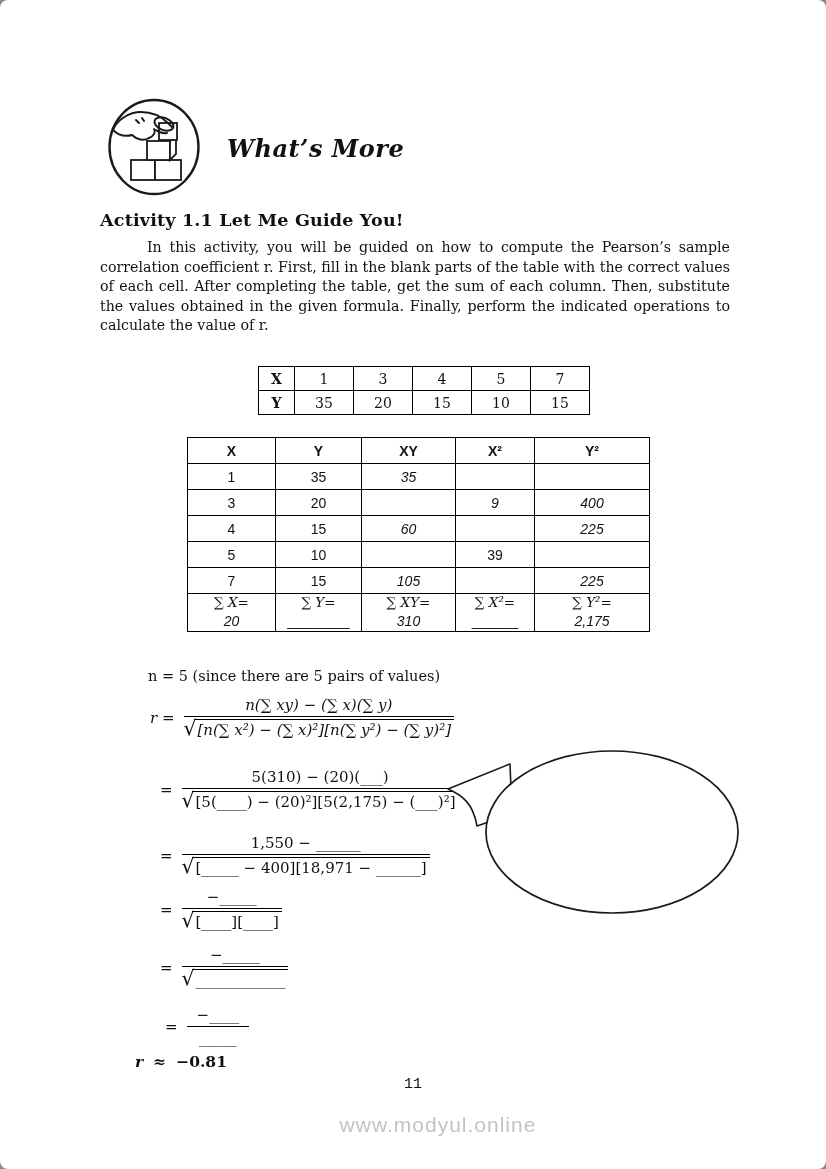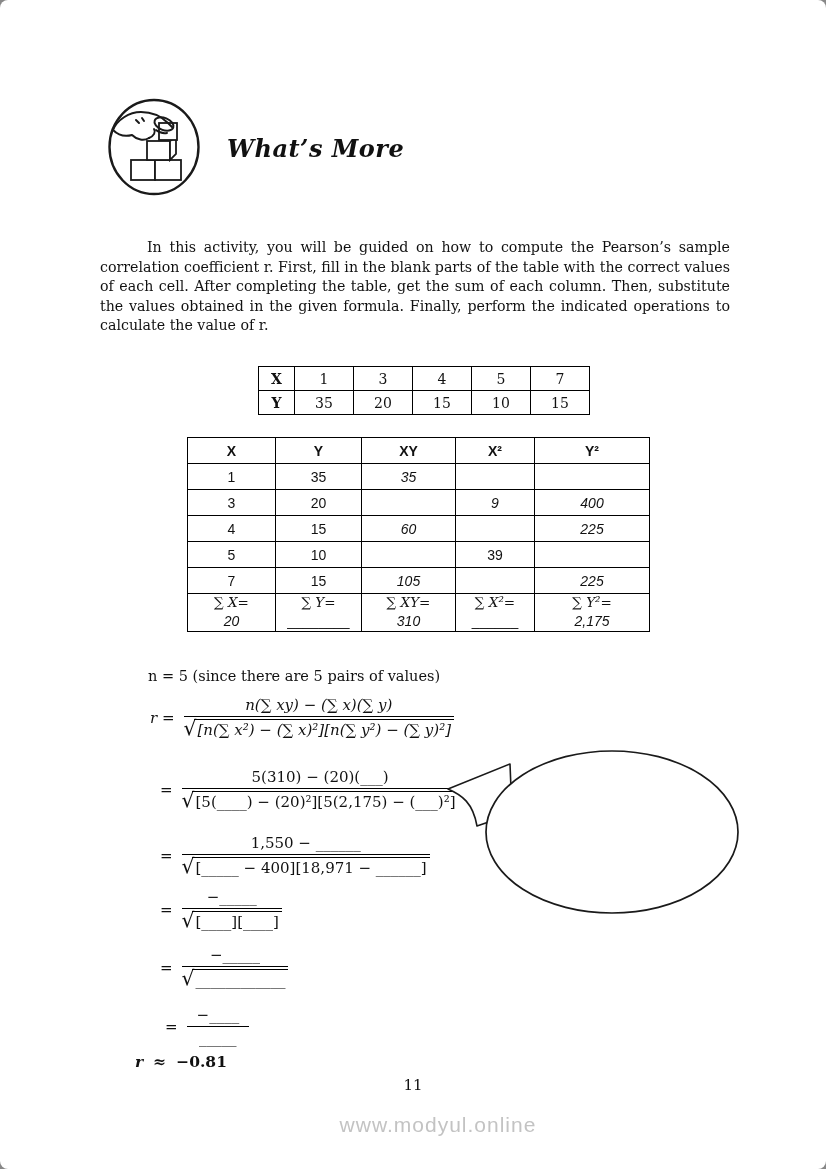--- a/index.html
+++ b/index.html
@@ -45,21 +45,21 @@
   .result{position:absolute;left:2px;top:386px;font-size:15.5px;font-weight:bold;white-space:nowrap;}
   .result .r-var{font-style:italic;margin-right:10px;}
   .result .approx{margin-right:10px;}
   
   .bubble{position:absolute;left:440px;top:742px;width:310px;height:180px;}
   .bubble svg{position:absolute;left:0;top:0;}
   .bubble-text{position:absolute;left:73px;top:30px;width:196px;text-align:center;
     font-size:14.3px;line-height:21.5px;}
   .bubble-text span{display:block;}
   
-  .page-number{position:absolute;left:0;top:1076px;width:100%;text-align:center;font-size:15px;}
+  .page-number{position:absolute;left:0;top:1076px;width:100%;text-align:center;font-size:15px;font-family:Liberation Mono, monospace;}
   .watermark{position:absolute;left:0;top:1113px;width:100%;text-align:center;
     font-family:"Liberation Sans",sans-serif;font-size:21px;color:#c3c3c3;letter-spacing:1px;transform:translateX(25px);}
   svg .ln{fill:none;stroke:#1a1a1a;stroke-width:2;stroke-linecap:round;stroke-linejoin:round;}
   svg .bx{fill:#fff;stroke:#1a1a1a;stroke-width:1.8;}
 </style>
 </head>
 <body>
 
 <div class="page">
 
@@ -74,20 +74,21 @@
       <path class="ln" d="M7,34 C11,24 23,16 35,16 C46,16 55,20 62,27 L66,31"></path>
       <path class="ln" d="M7,34 C12,39 19,41 26,39 C31,44 38,45 43,42"></path>
       <path class="ln" d="M43,42 C48,40 50,36 48,33"></path>
       <ellipse class="ln" cx="58" cy="28" rx="10" ry="6" transform="rotate(22 58 28)" fill="#fff"></ellipse>
       <path class="ln" d="M50,34 q5,4 11,3"></path>
       <path class="ln" d="M30,24 l3,3 M36,22 l2,3"></path>
     </svg>
   </div>
   <div class="title">What’s More</div>
 
+  <div class="activity-heading">Activity 1.1 Let Me Guide You!</div>
   <div class="intro">In this activity, you will be guided on how to compute the Pearson’s sample correlation coefficient r. First, fill in the blank parts of the table with the correct values of each cell. After completing the table, get the sum of each column. Then, substitute the values obtained in the given formula. Finally, perform the indicated operations to calculate the value of r.</div>
 
   <table class="data-table">
     <tbody>
         <tr>
       <td class="lbl">X</td>
       <td class="val">1</td>
       <td class="val">3</td>
       <td class="val">4</td>
       <td class="val">5</td>

